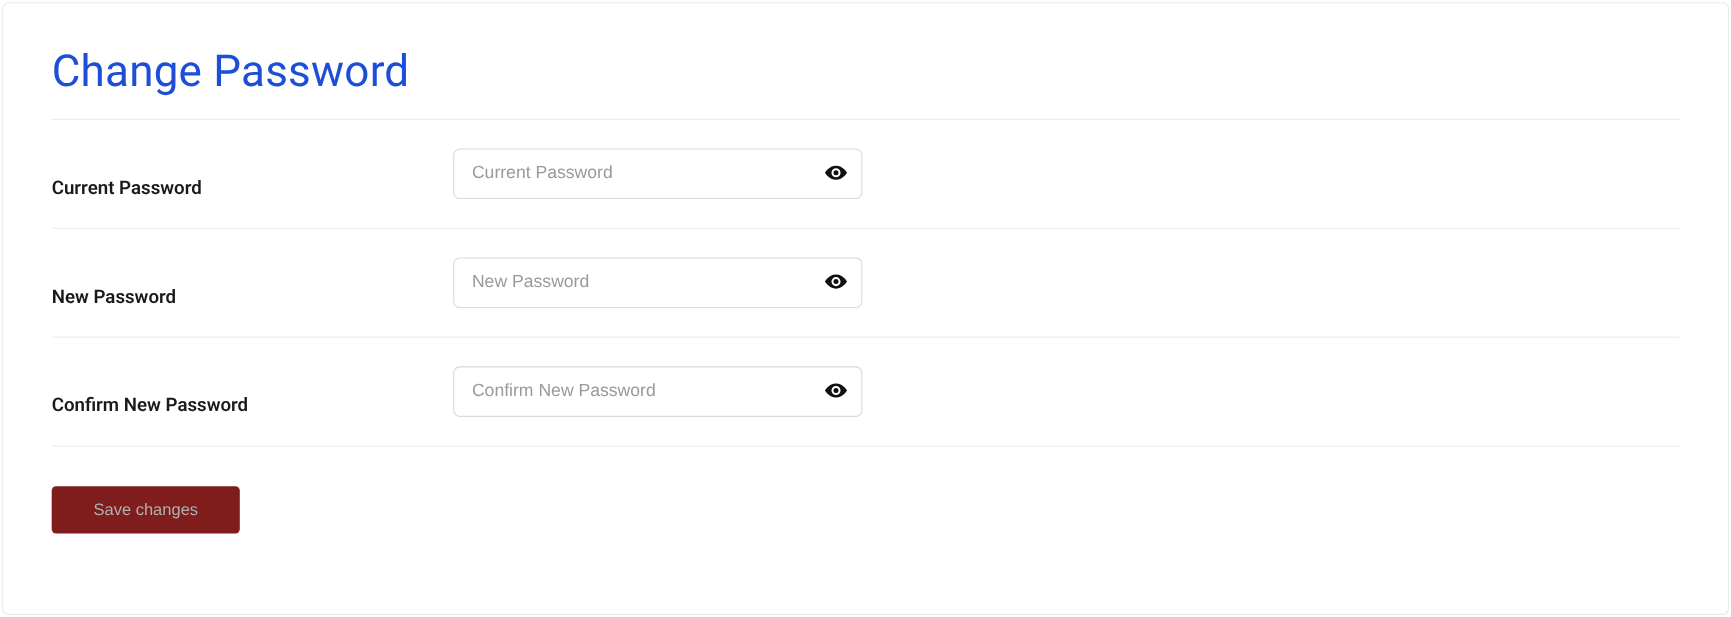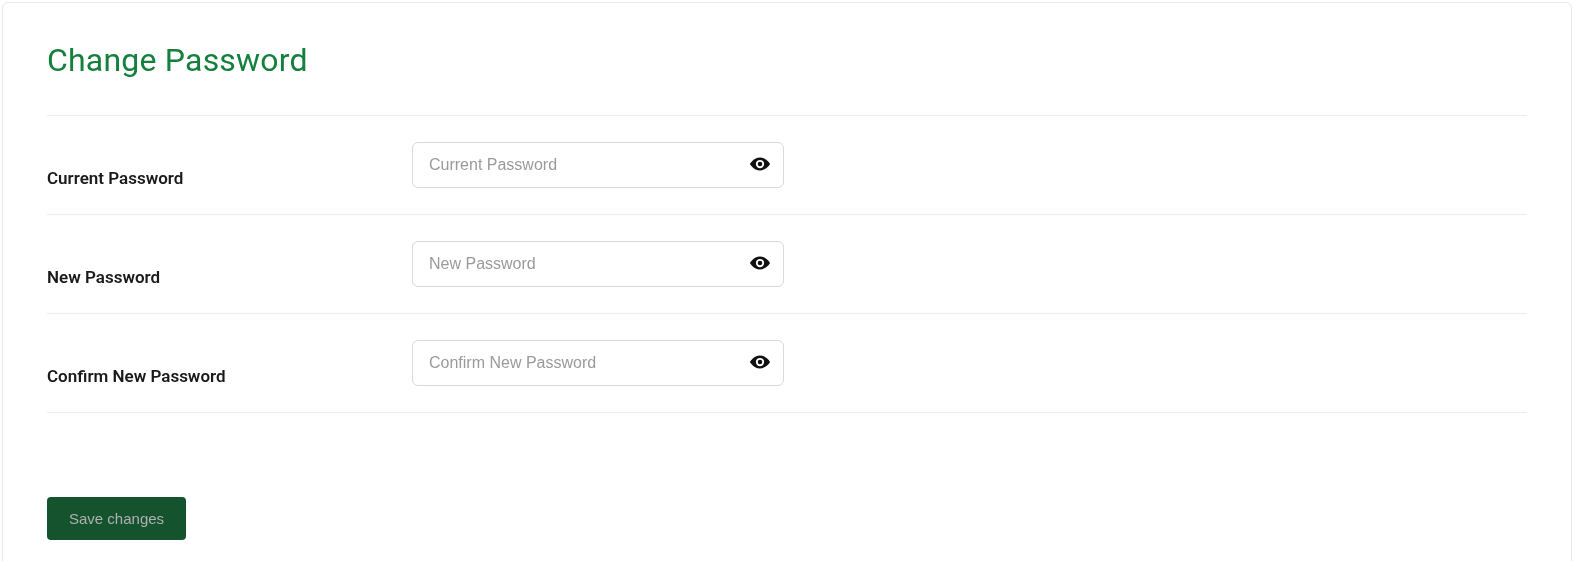--- a/index.html
+++ b/index.html
@@ -14,25 +14,25 @@
     }
     .card {
       border: 1px solid #e8e8e8;
       border-radius: 6px;
       margin: 2px;
       padding: 38px 44px 44px 44px;
       width: 1570px;
       min-height: 557px;
     }
     .page-title {
-      font-size: 32px;
+      font-size: 40px;
       font-weight: 400;
-      color: #15803d;
+      color: #1d4ed8;
       letter-spacing: 0.2px;
-      margin-bottom: 36px;
+      margin-bottom: 20px;
     }
     .divider {
       border: none;
       border-top: 1px solid #ececec;
       margin: 0;
     }
     .form-row {
       display: flex;
       align-items: flex-end;
       padding: 26px 0;
@@ -78,29 +78,28 @@
     }
     .eye-btn svg {
       width: 22px;
       height: 22px;
       fill: #111;
     }
     .actions {
       margin-top: 36px;
     }
     .save-btn {
-      padding: 13px 22px;
+      padding: 13px 38px;
       font-size: 15px;
       font-weight: 500;
       color: #b0b0b0;
-      background: #14532d;
+      background: #7f1d1d;
       border: none;
       border-radius: 4px;
       cursor: not-allowed;
-      margin-top: 48px;
     }
   </style>
 </head>
 <body>
 
 <div class="card">
 
   <h1 class="page-title">Change Password</h1>
 
   <hr class="divider">

